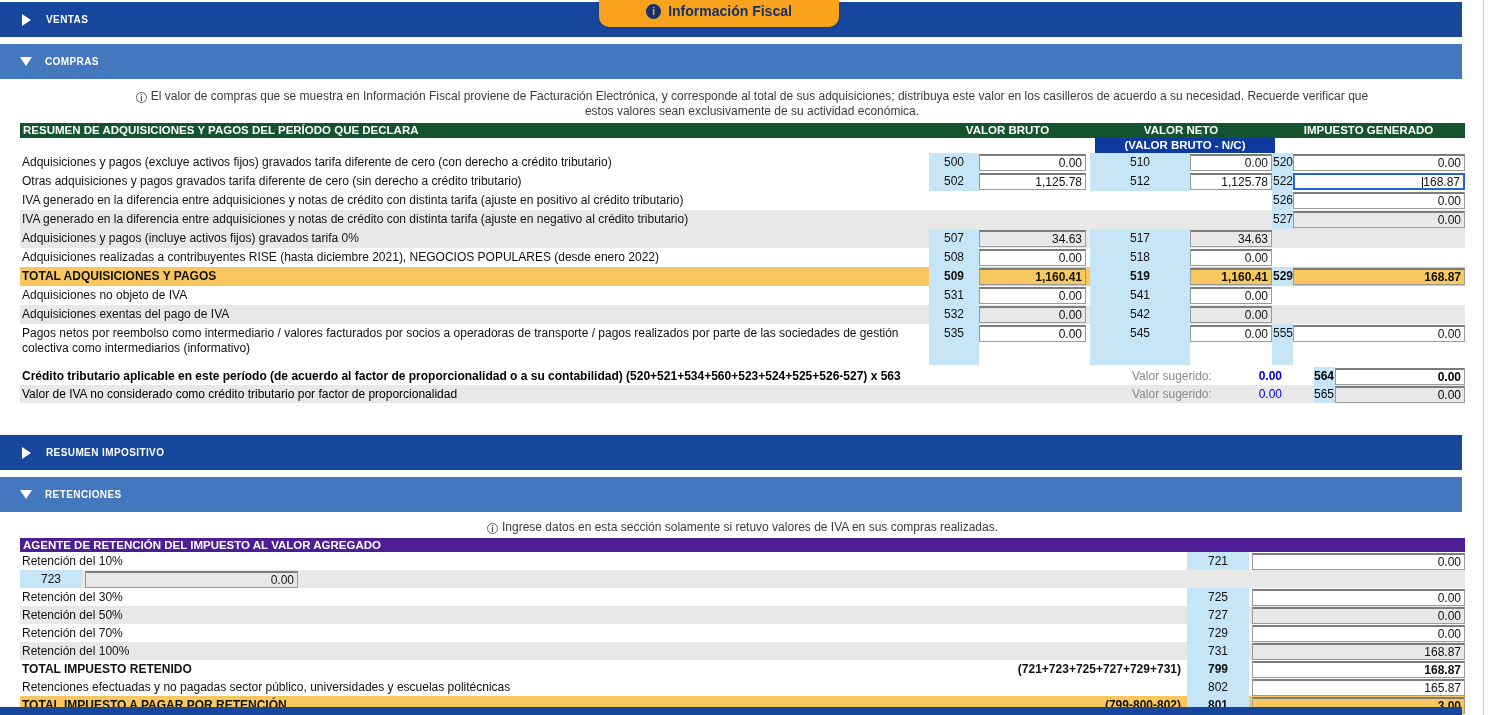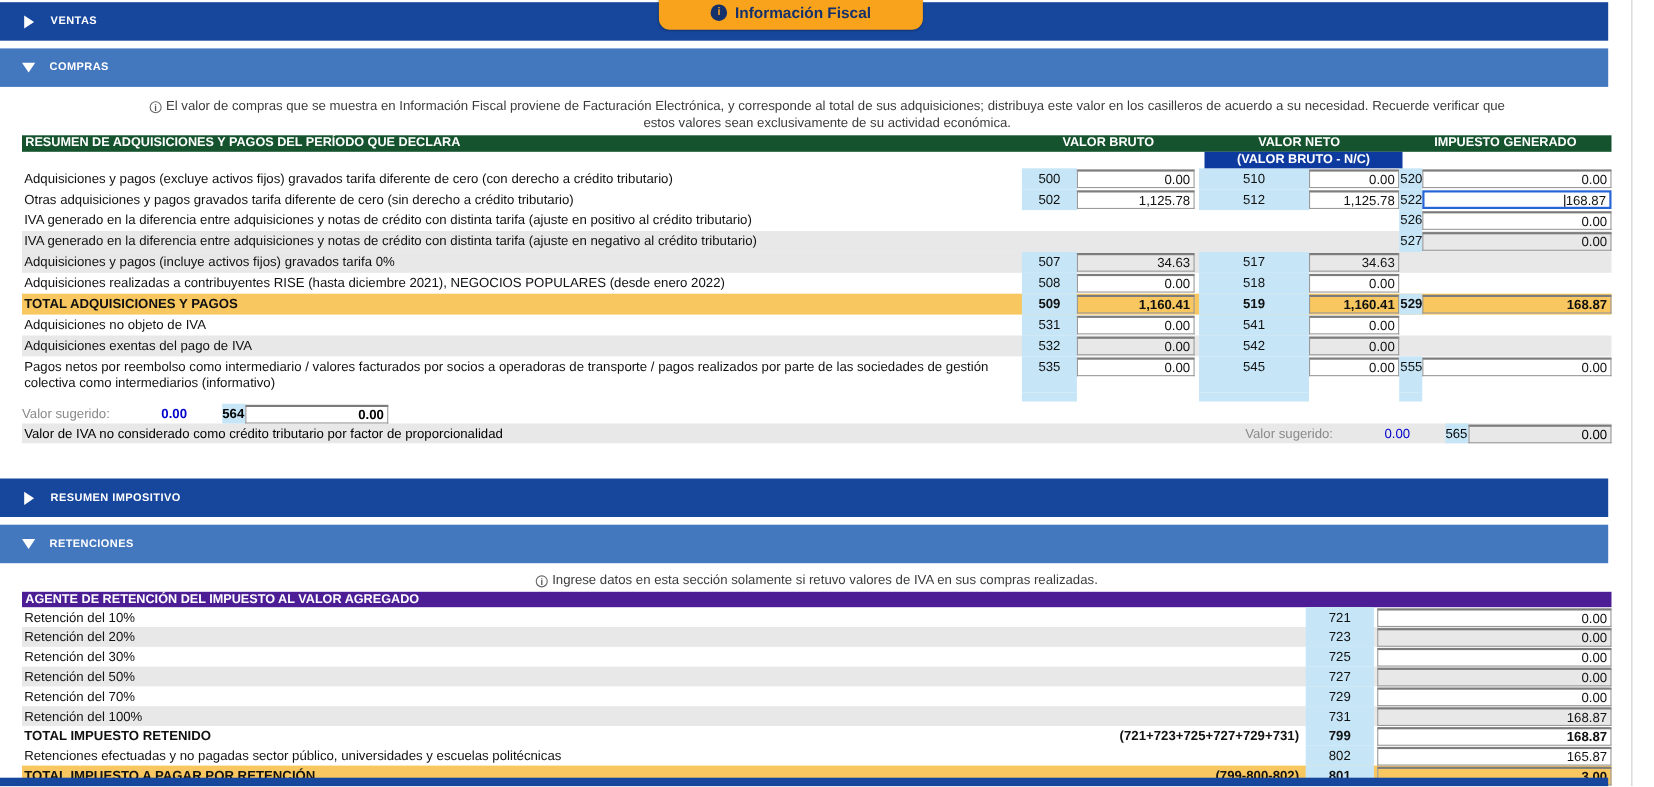--- a/index.html
+++ b/index.html
@@ -274,20 +274,21 @@
         <div></div>
         <div class="extblue"></div>
         <div></div>
         <div class="extblue"></div>
         <div></div>
     </div>
   </div>
 
   <div id="credit-rows" style="margin-top:2px;">
       <div class="kredit w">
+        <div class="kdesc b">Crédito tributario aplicable en este período (de acuerdo al factor de proporcionalidad o a su contabilidad) (520+521+534+560+523+524+525+526-527) x 563</div>
         <div class="ksug">Valor sugerido:</div>
         <div class="ksugv b">0.00</div>
         <div class="kgap"></div>
         <div class="kcode b">564</div>
         <div class="kval">
           <div class="box b">0.00</div>
         </div>
       </div>
       <div class="kredit g">
         <div class="kdesc">Valor de IVA no considerado como crédito tributario por factor de proporcionalidad</div>
@@ -319,23 +320,20 @@
         <div class="rrow w">
           <div class="rdesc">
             <span>Retención del 10%</span>
           </div>
           <div class="rcode">721</div>
           <div class="rval">
             <div class="box">0.00</div>
           </div>
         </div>
         <div class="rrow g">
-          <div class="rdesc">
-            <span>Retención del 20%</span>
-          </div>
           <div class="rcode">723</div>
           <div class="rval">
             <div class="box">0.00</div>
           </div>
         </div>
         <div class="rrow w">
           <div class="rdesc">
             <span>Retención del 30%</span>
           </div>
           <div class="rcode">725</div>

